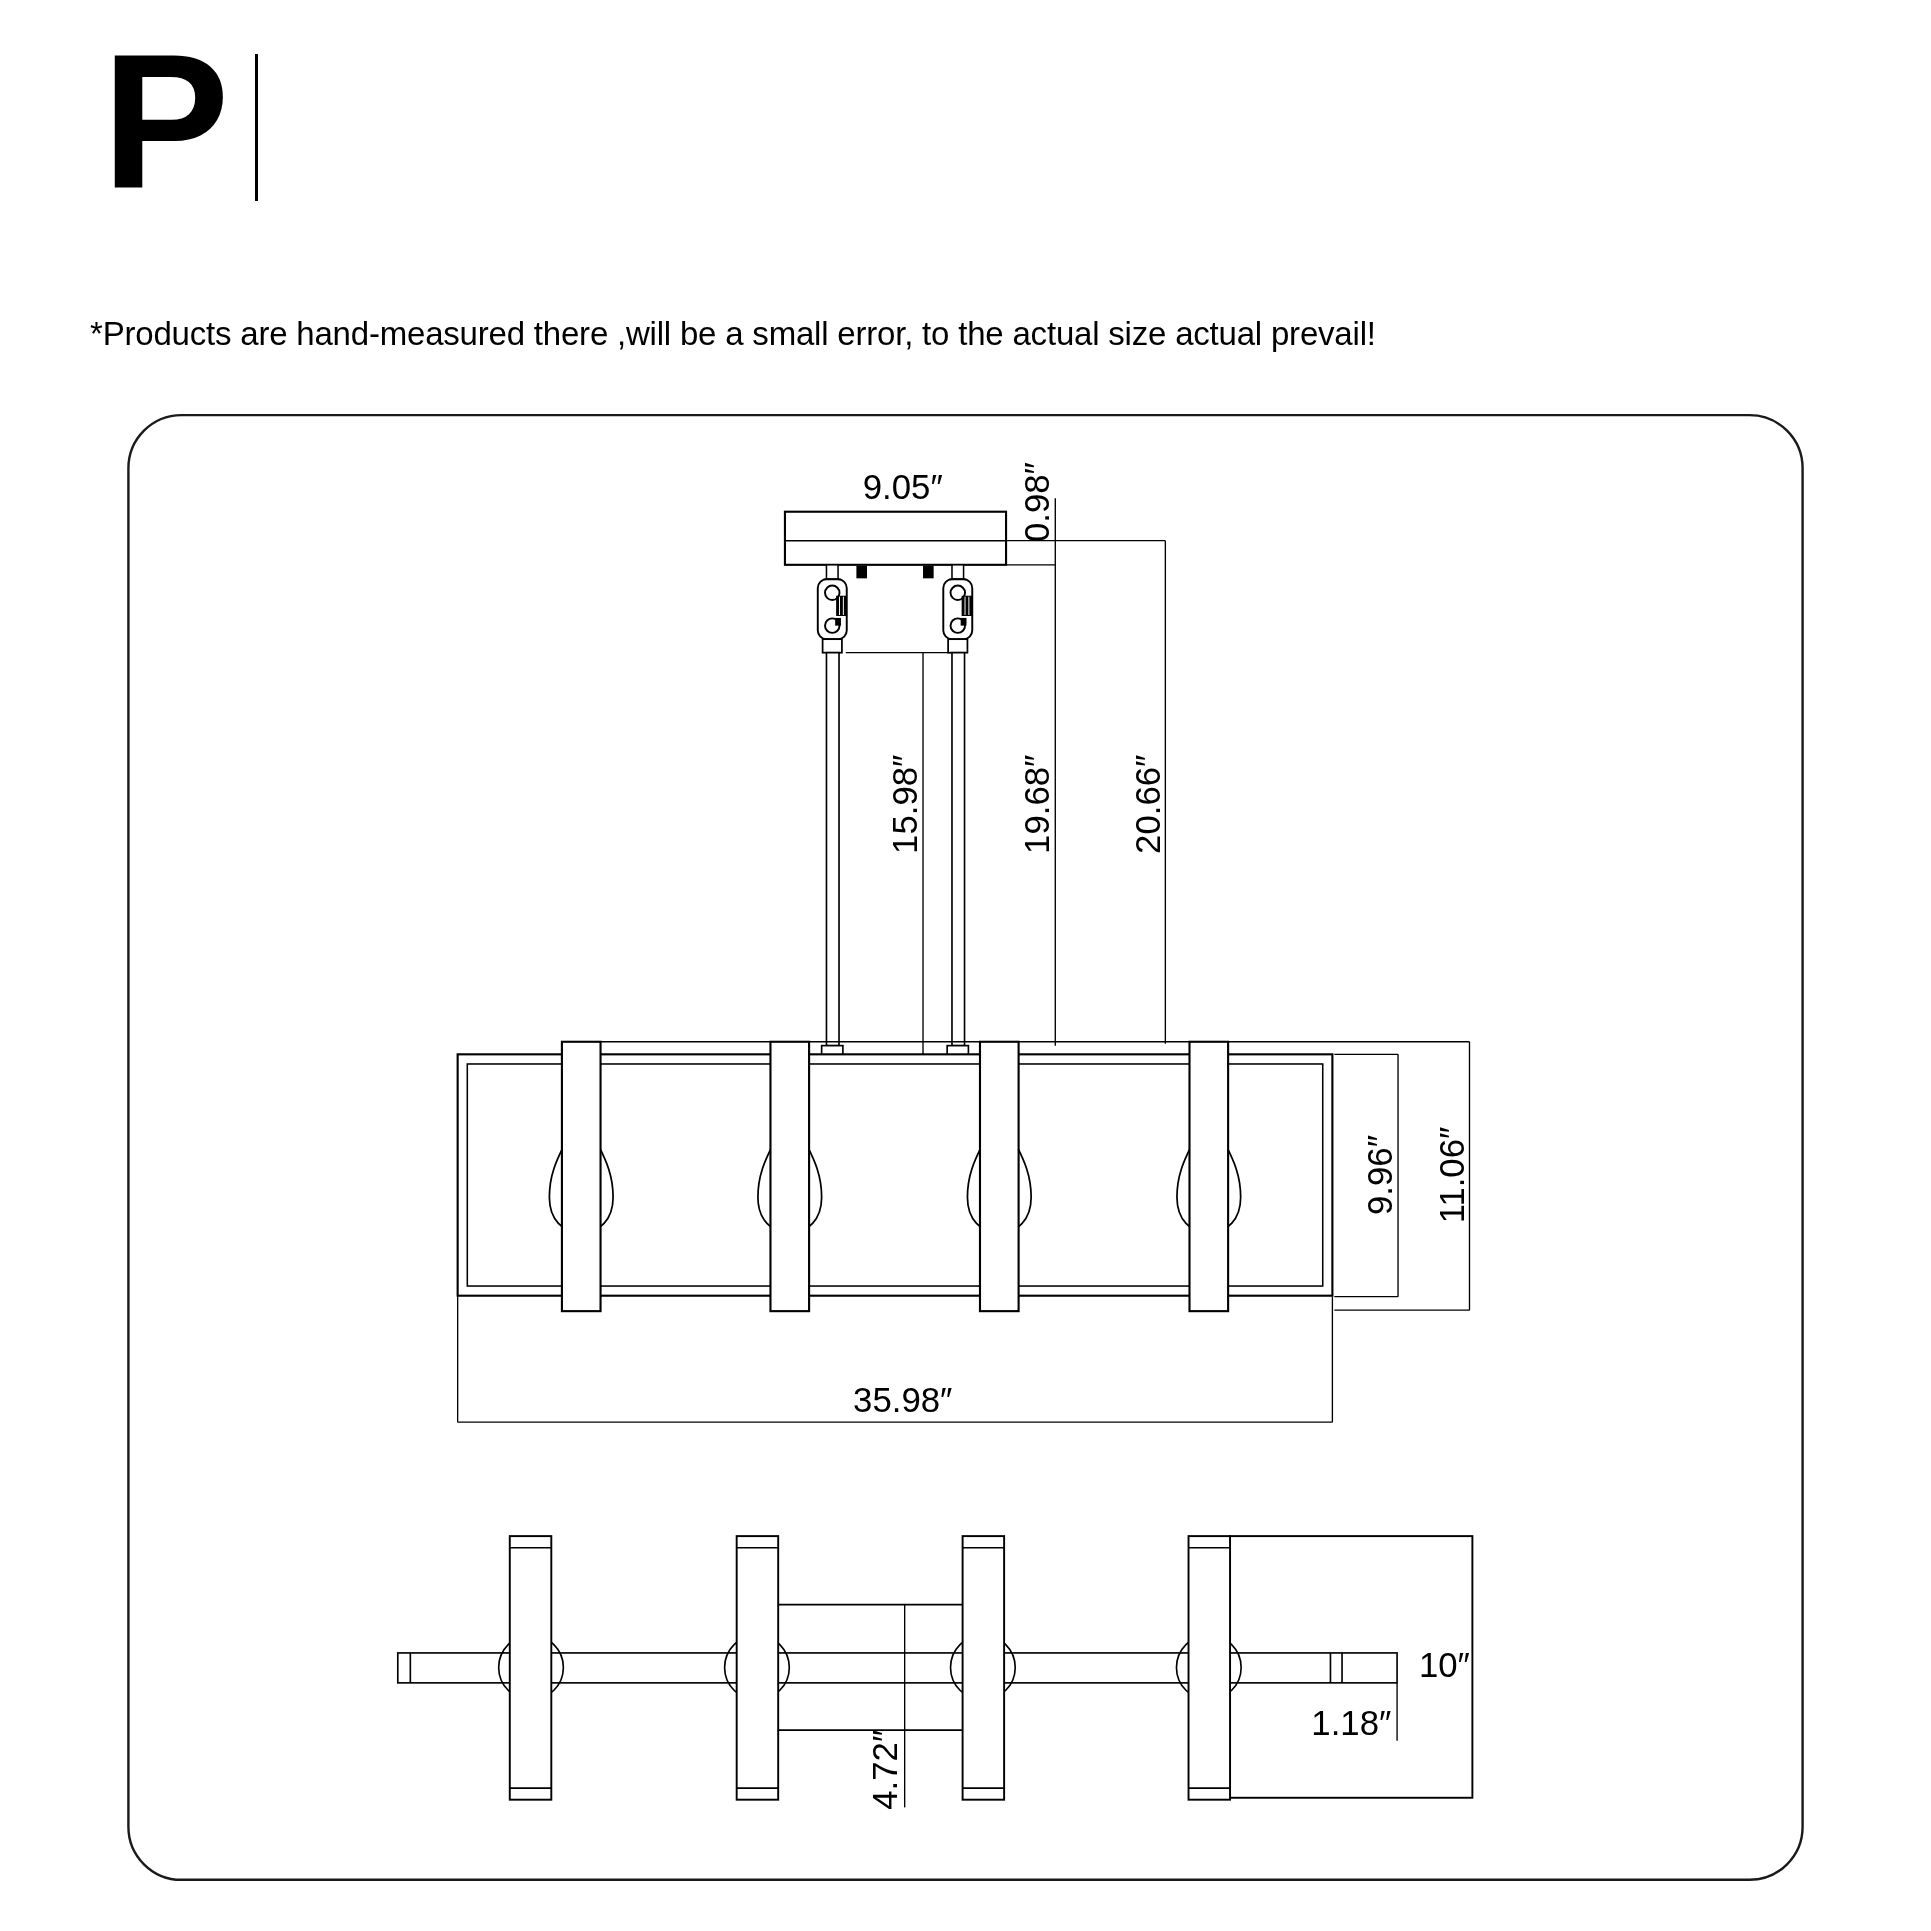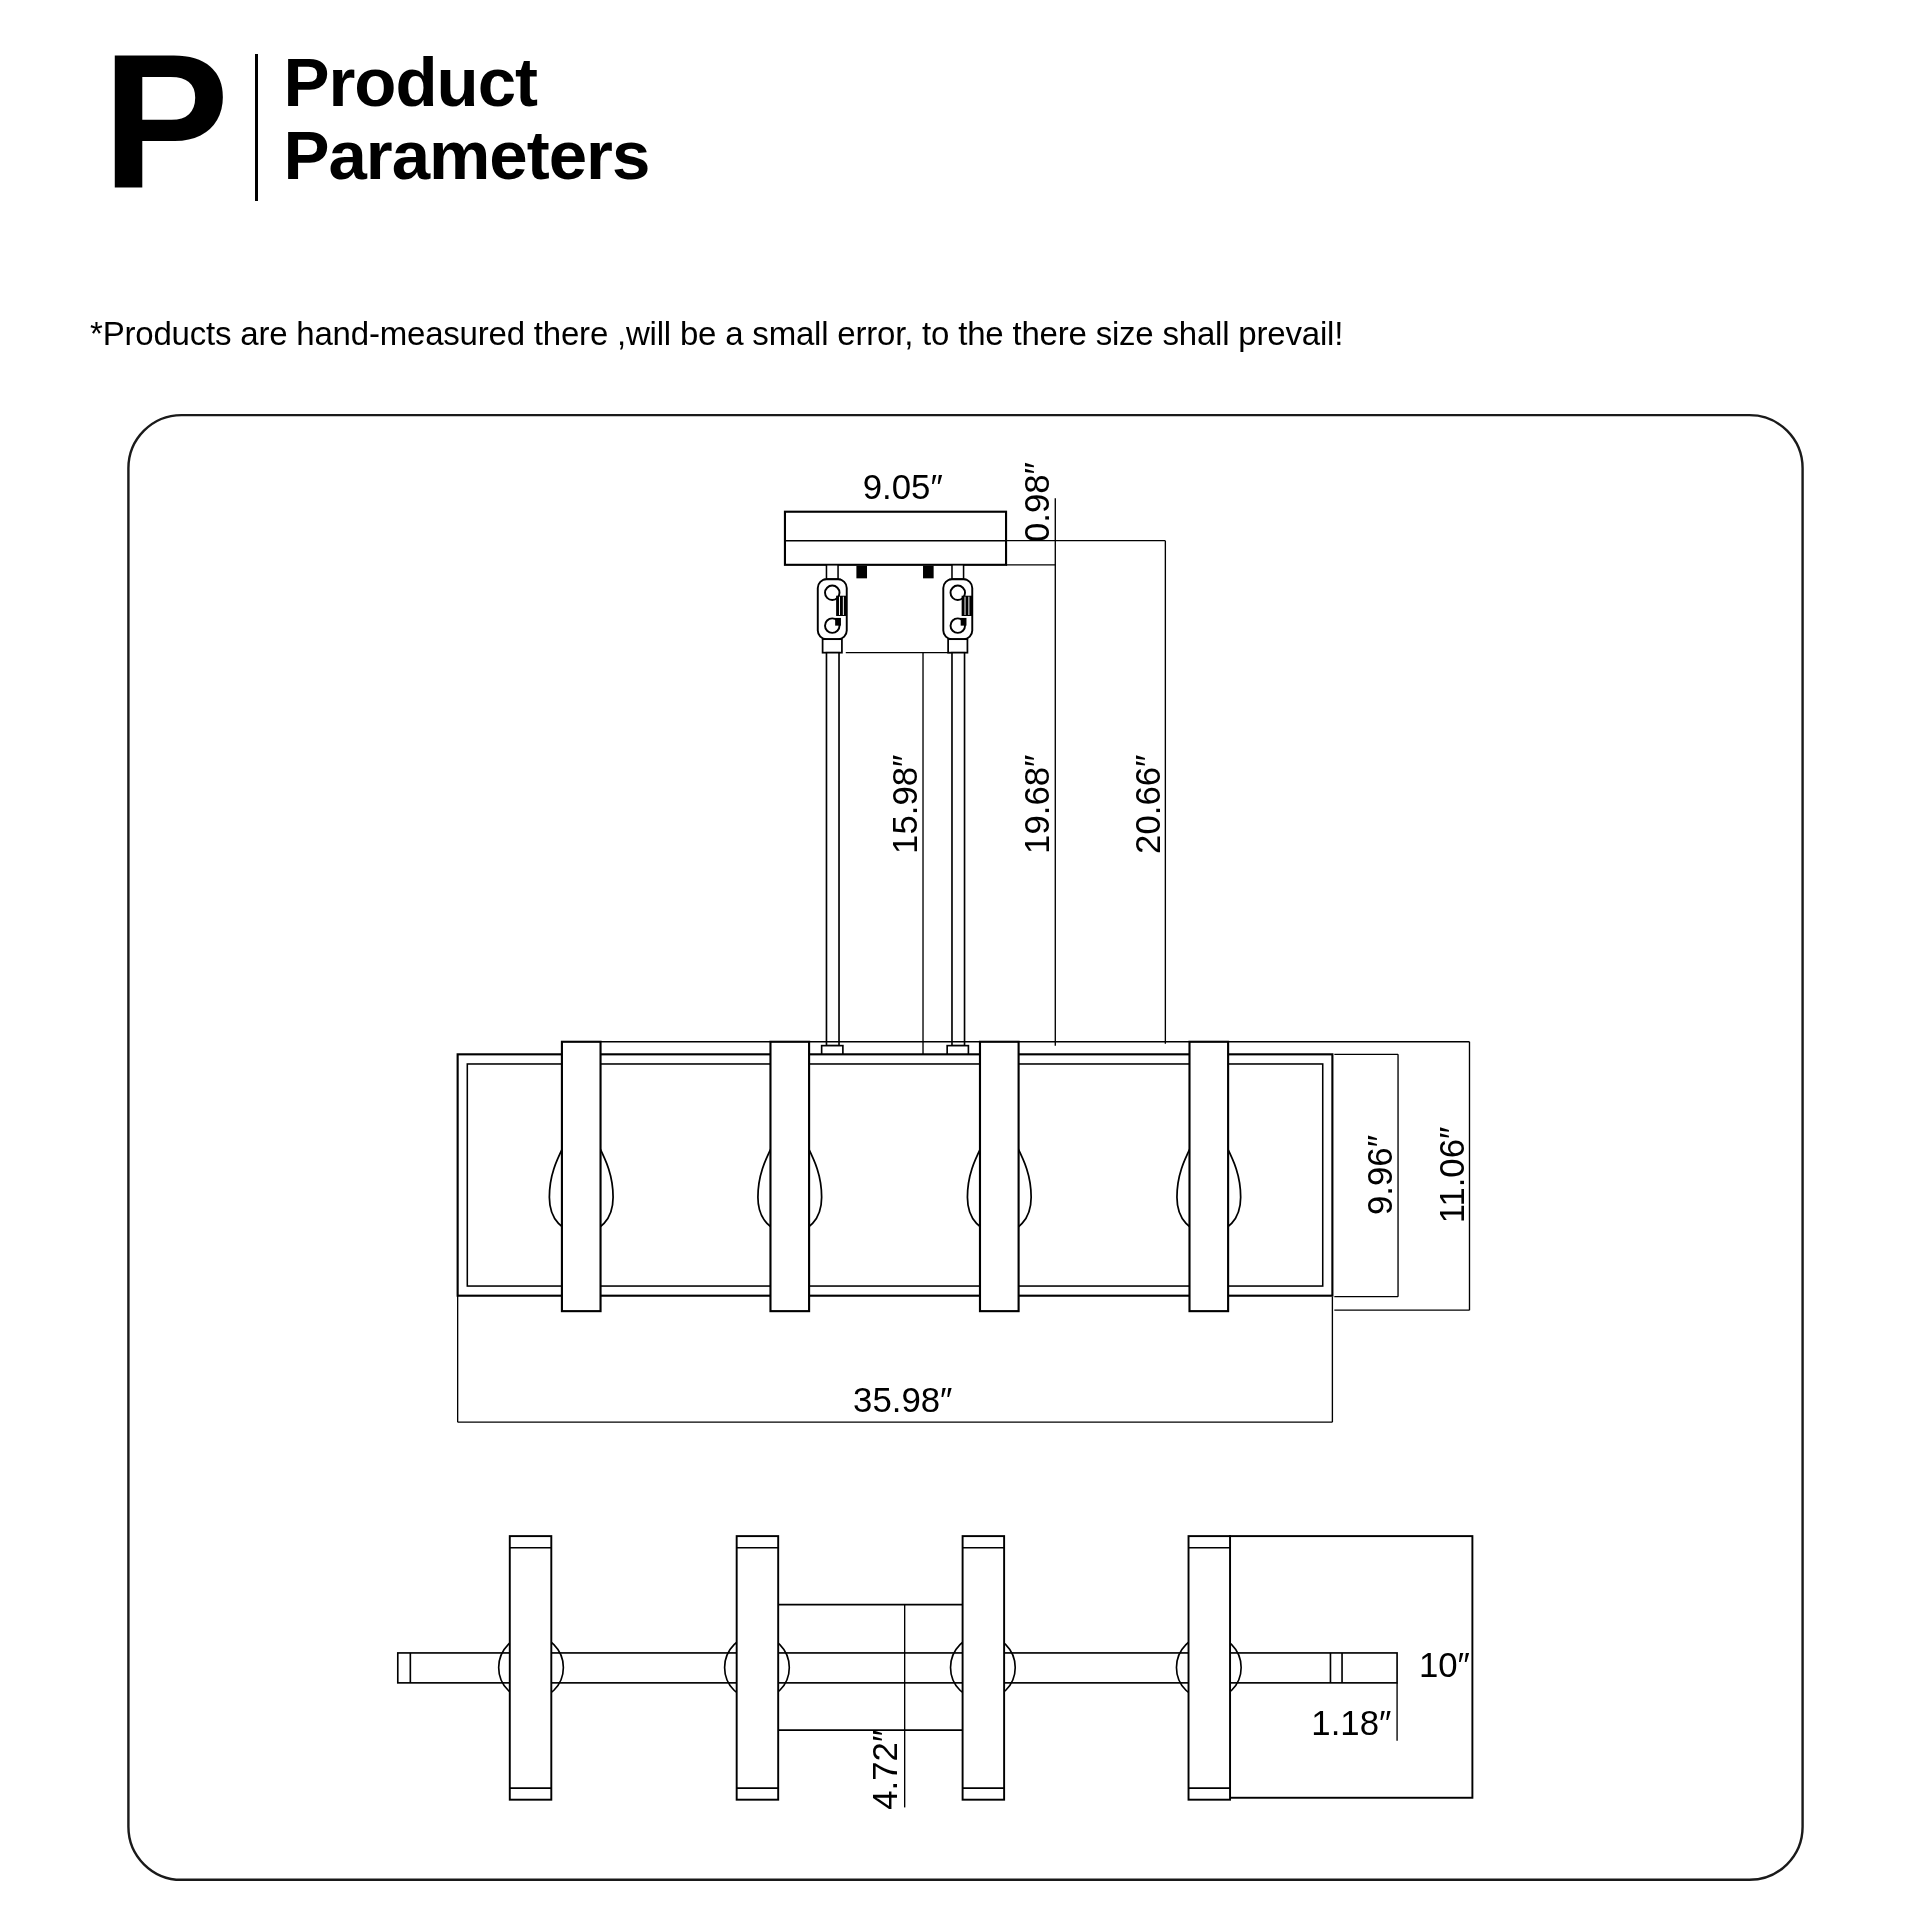--- a/index.html
+++ b/index.html
@@ -11,27 +11,23 @@
   .disclaimer{position:absolute;left:90px;top:315px;font-size:33px;letter-spacing:-0.2px;color:#000;}
   svg{position:absolute;left:0;top:0;}
   svg text{font-family:"Liberation Sans",sans-serif;font-size:36px;fill:#000;}
 </style>
 </head>
 <body>
 
 <div class="header">
   <div class="logo-p">P</div>
   <div class="header-divider"></div>
-  <div class="titles">
-    <div>Product</div>
-    <div>Parameters</div>
-  </div>
 </div>
 
-<div class="disclaimer">*Products are hand-measured there ,will be a small error, to the there size shall prevail!</div>
+<div class="disclaimer">*Products are hand-measured there ,will be a small error, to the actual size actual prevail!</div>
 
 <svg width="1931" height="1931" viewBox="0 0 2000 2000">
 
   <rect x="133" y="430" width="1734" height="1517" rx="55" fill="none" stroke="#1a1a1a" stroke-width="2.5"></rect>
 
   <g stroke="#000" fill="none">
 
     <g>
       <rect x="813" y="530" width="229" height="55" stroke-width="2.2" fill="#fff"></rect>
       <line x1="813" y1="560" x2="1042" y2="560" stroke-width="1.6"></line>

